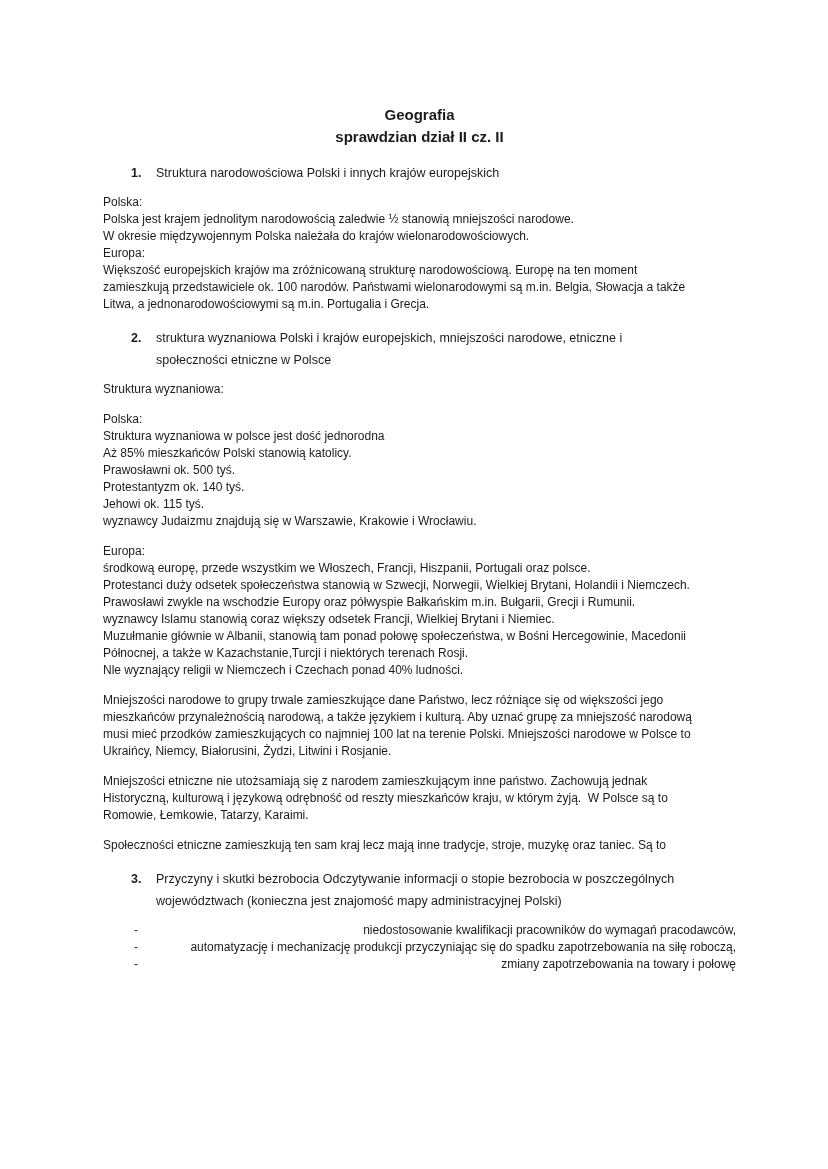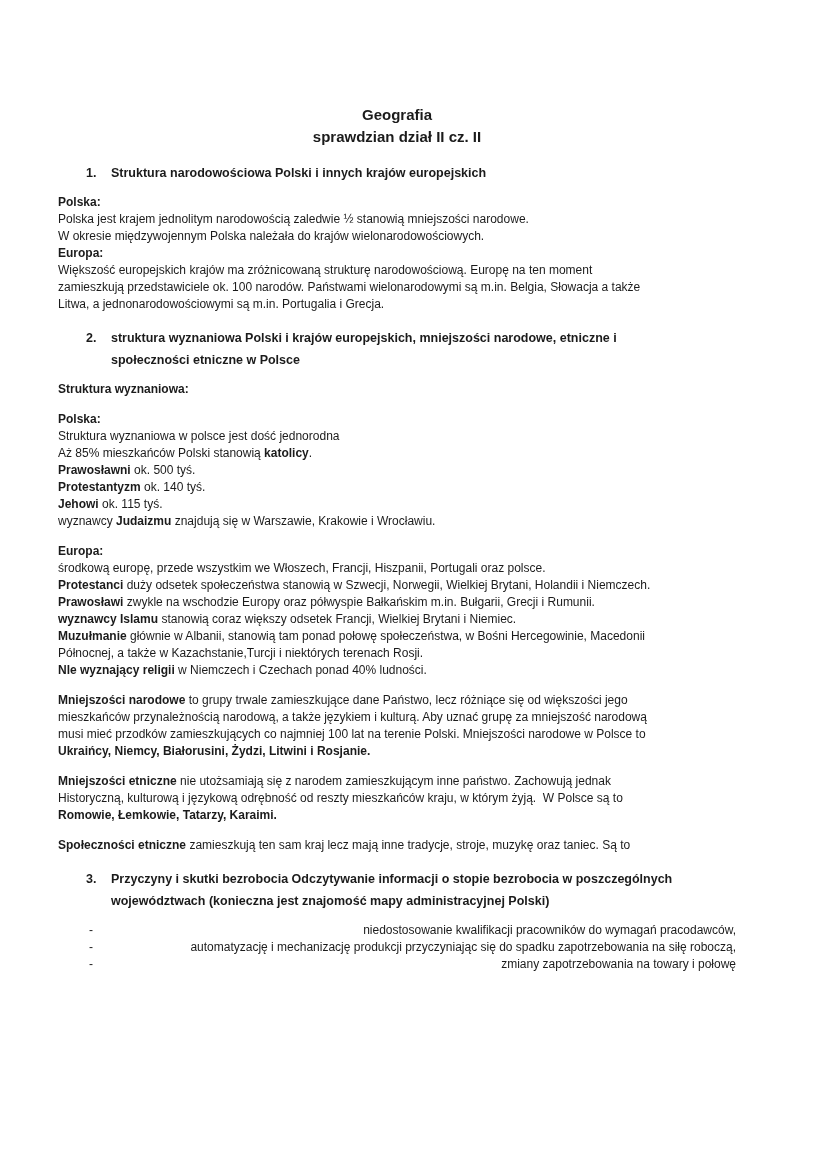--- a/index.html
+++ b/index.html
@@ -5,25 +5,25 @@
   html,body{margin:0;padding:0;background:#e8e8e8;}
   .page{
     position:relative;
     width:828px;height:1169px;
     margin:0 auto;
     background:#ffffff;
     overflow:hidden;
     font-family:"Liberation Sans", sans-serif;
     color:#1b1b1b;
   }
-  .content{padding:104px 92px 0 58px;}
+  .content{padding:104px 92px 0 103px;}
   .doc-title{text-align:center;font-weight:bold;font-size:15px;line-height:22px;margin-bottom:3px;}
   .doc-title div{white-space:pre;}
   .line{font-size:12px;line-height:17px;white-space:pre;}
-  .b{font-weight:bold;}
+  .b{font-weight:normal;}
   .blank{height:13px;}
   .heading{display:flex;margin:14px 0 10px;font-size:12.5px;font-weight:bold;line-height:22px;}
   .h-num{flex:0 0 53px;width:53px;padding-left:28px;box-sizing:border-box;}
   .h-lines{flex:1;}
   .h-lines div{white-space:pre;}
   .bullet{display:flex;font-size:12px;line-height:17px;}
   .b-dash{flex:0 0 51px;width:51px;padding-left:31px;box-sizing:border-box;}
   .b-text{flex:1;white-space:pre;text-align:right;}
 </style>
 </head>

